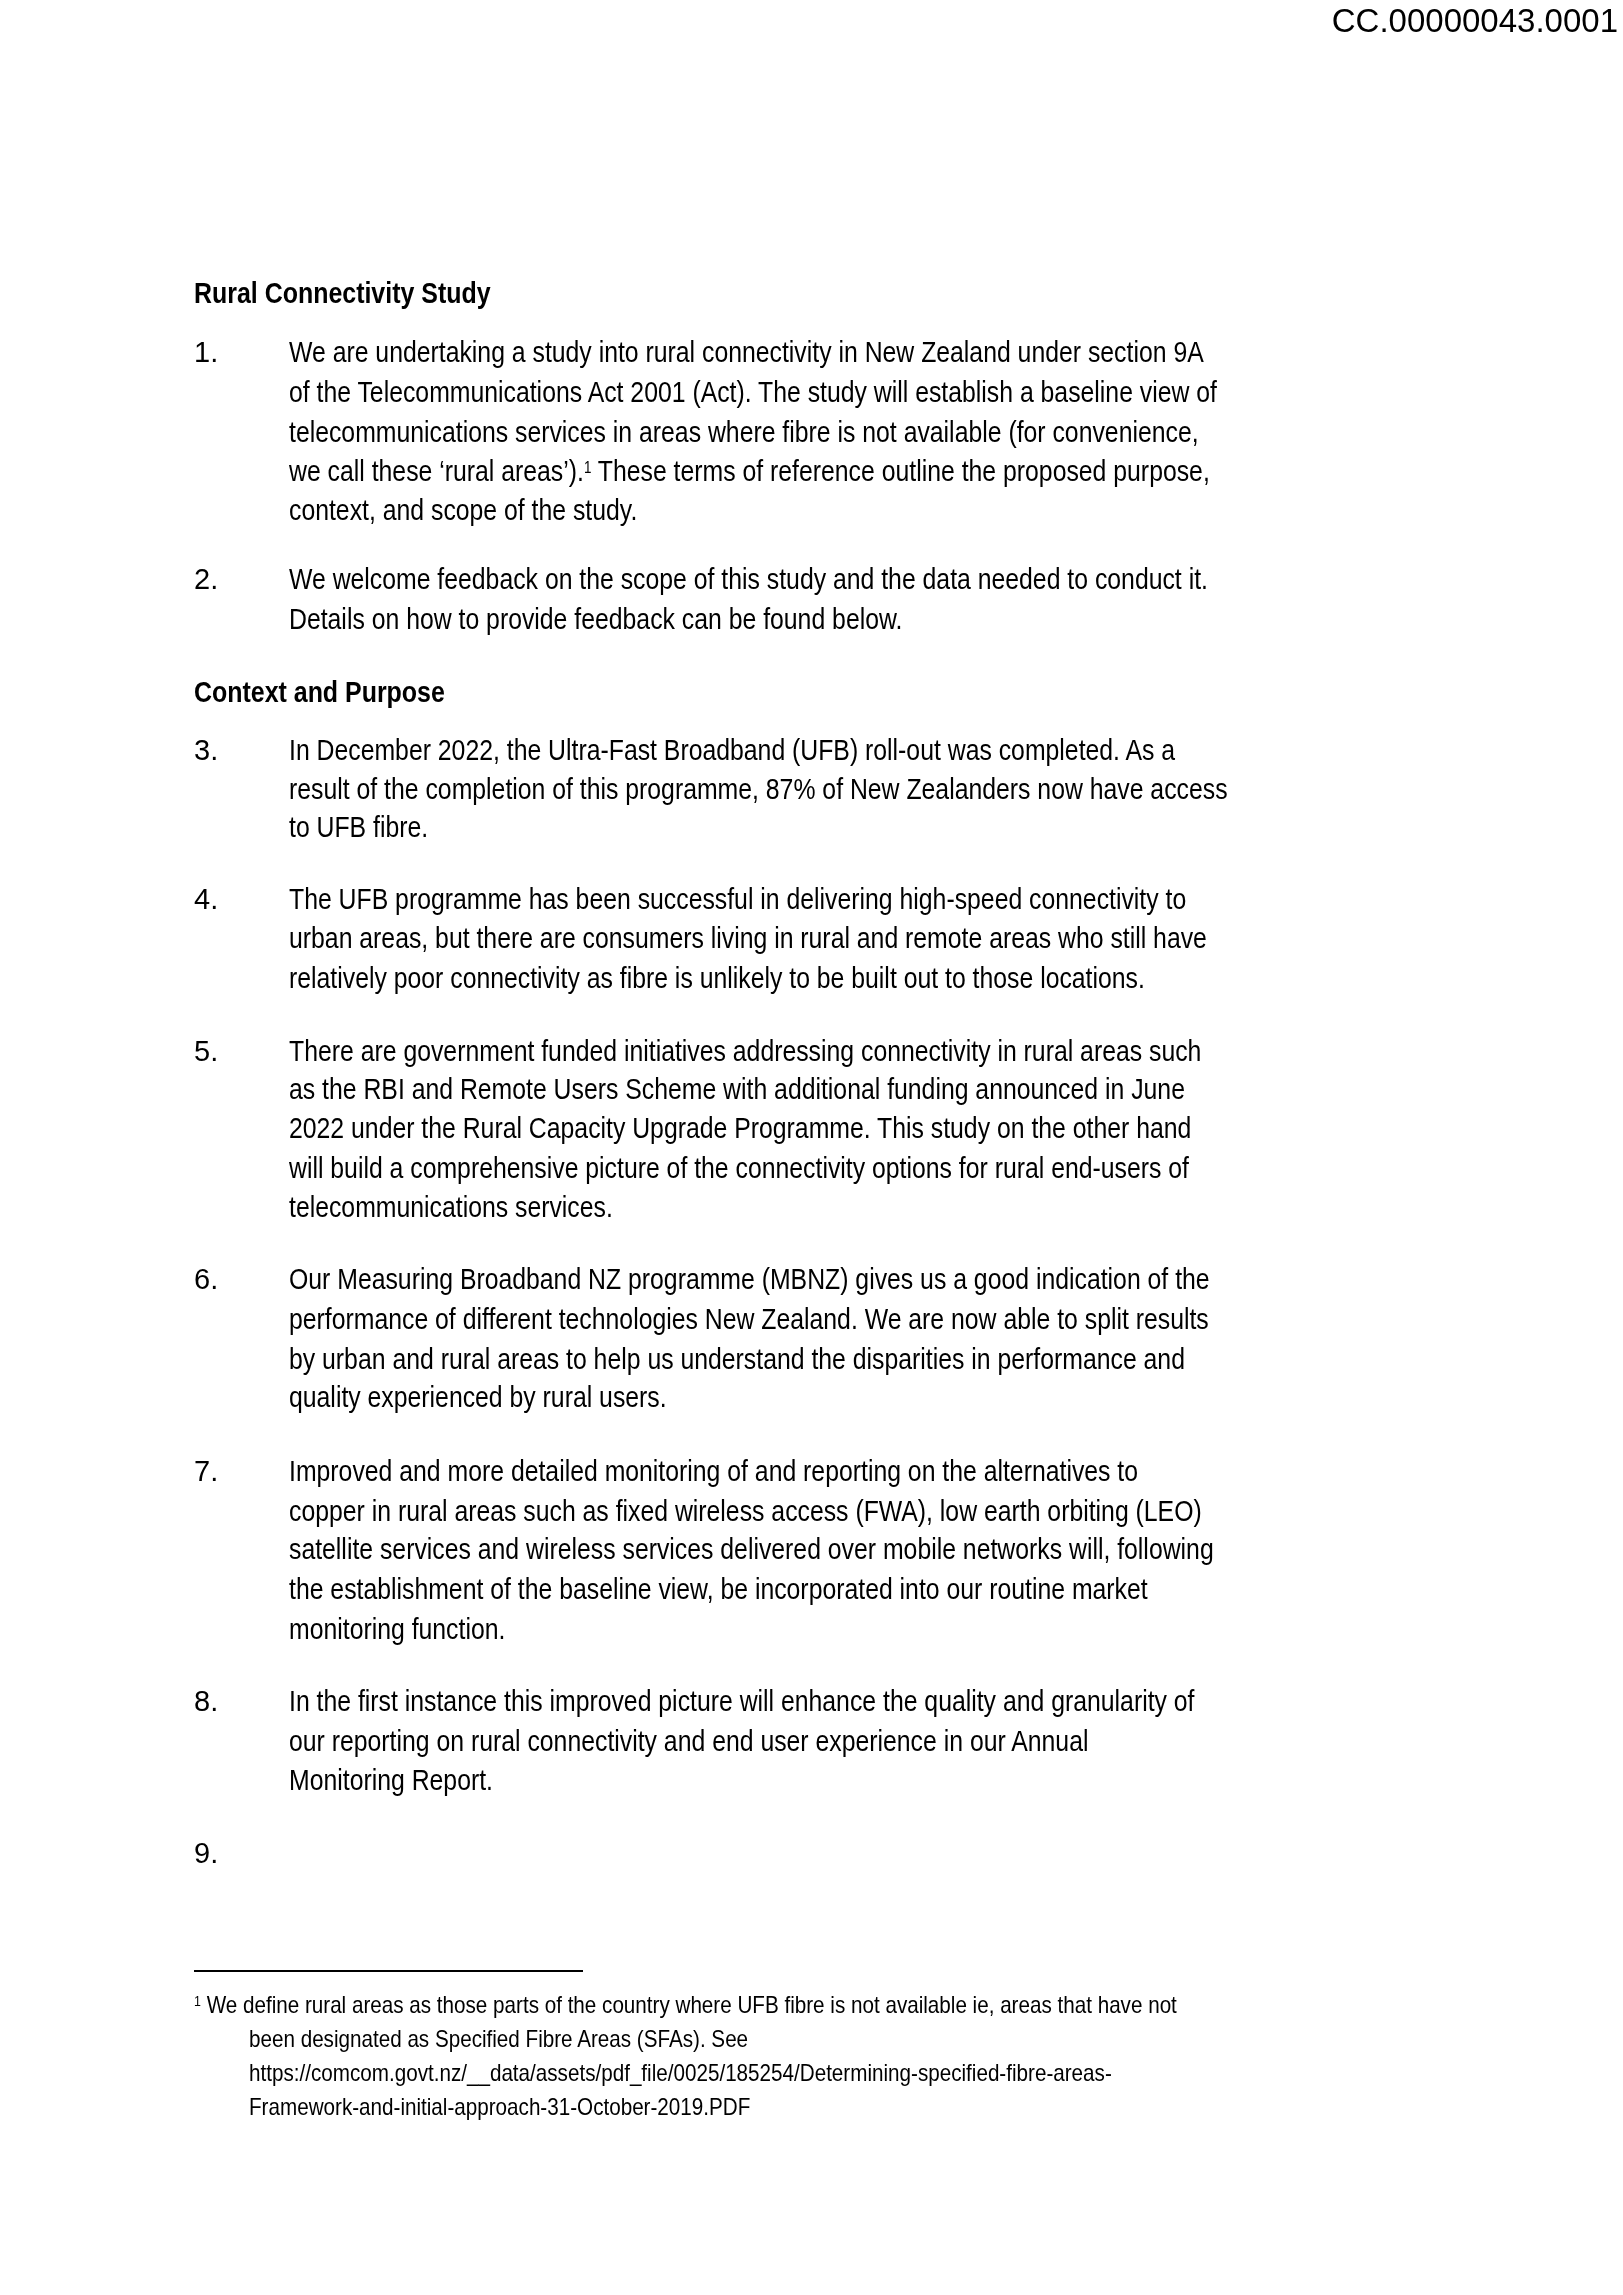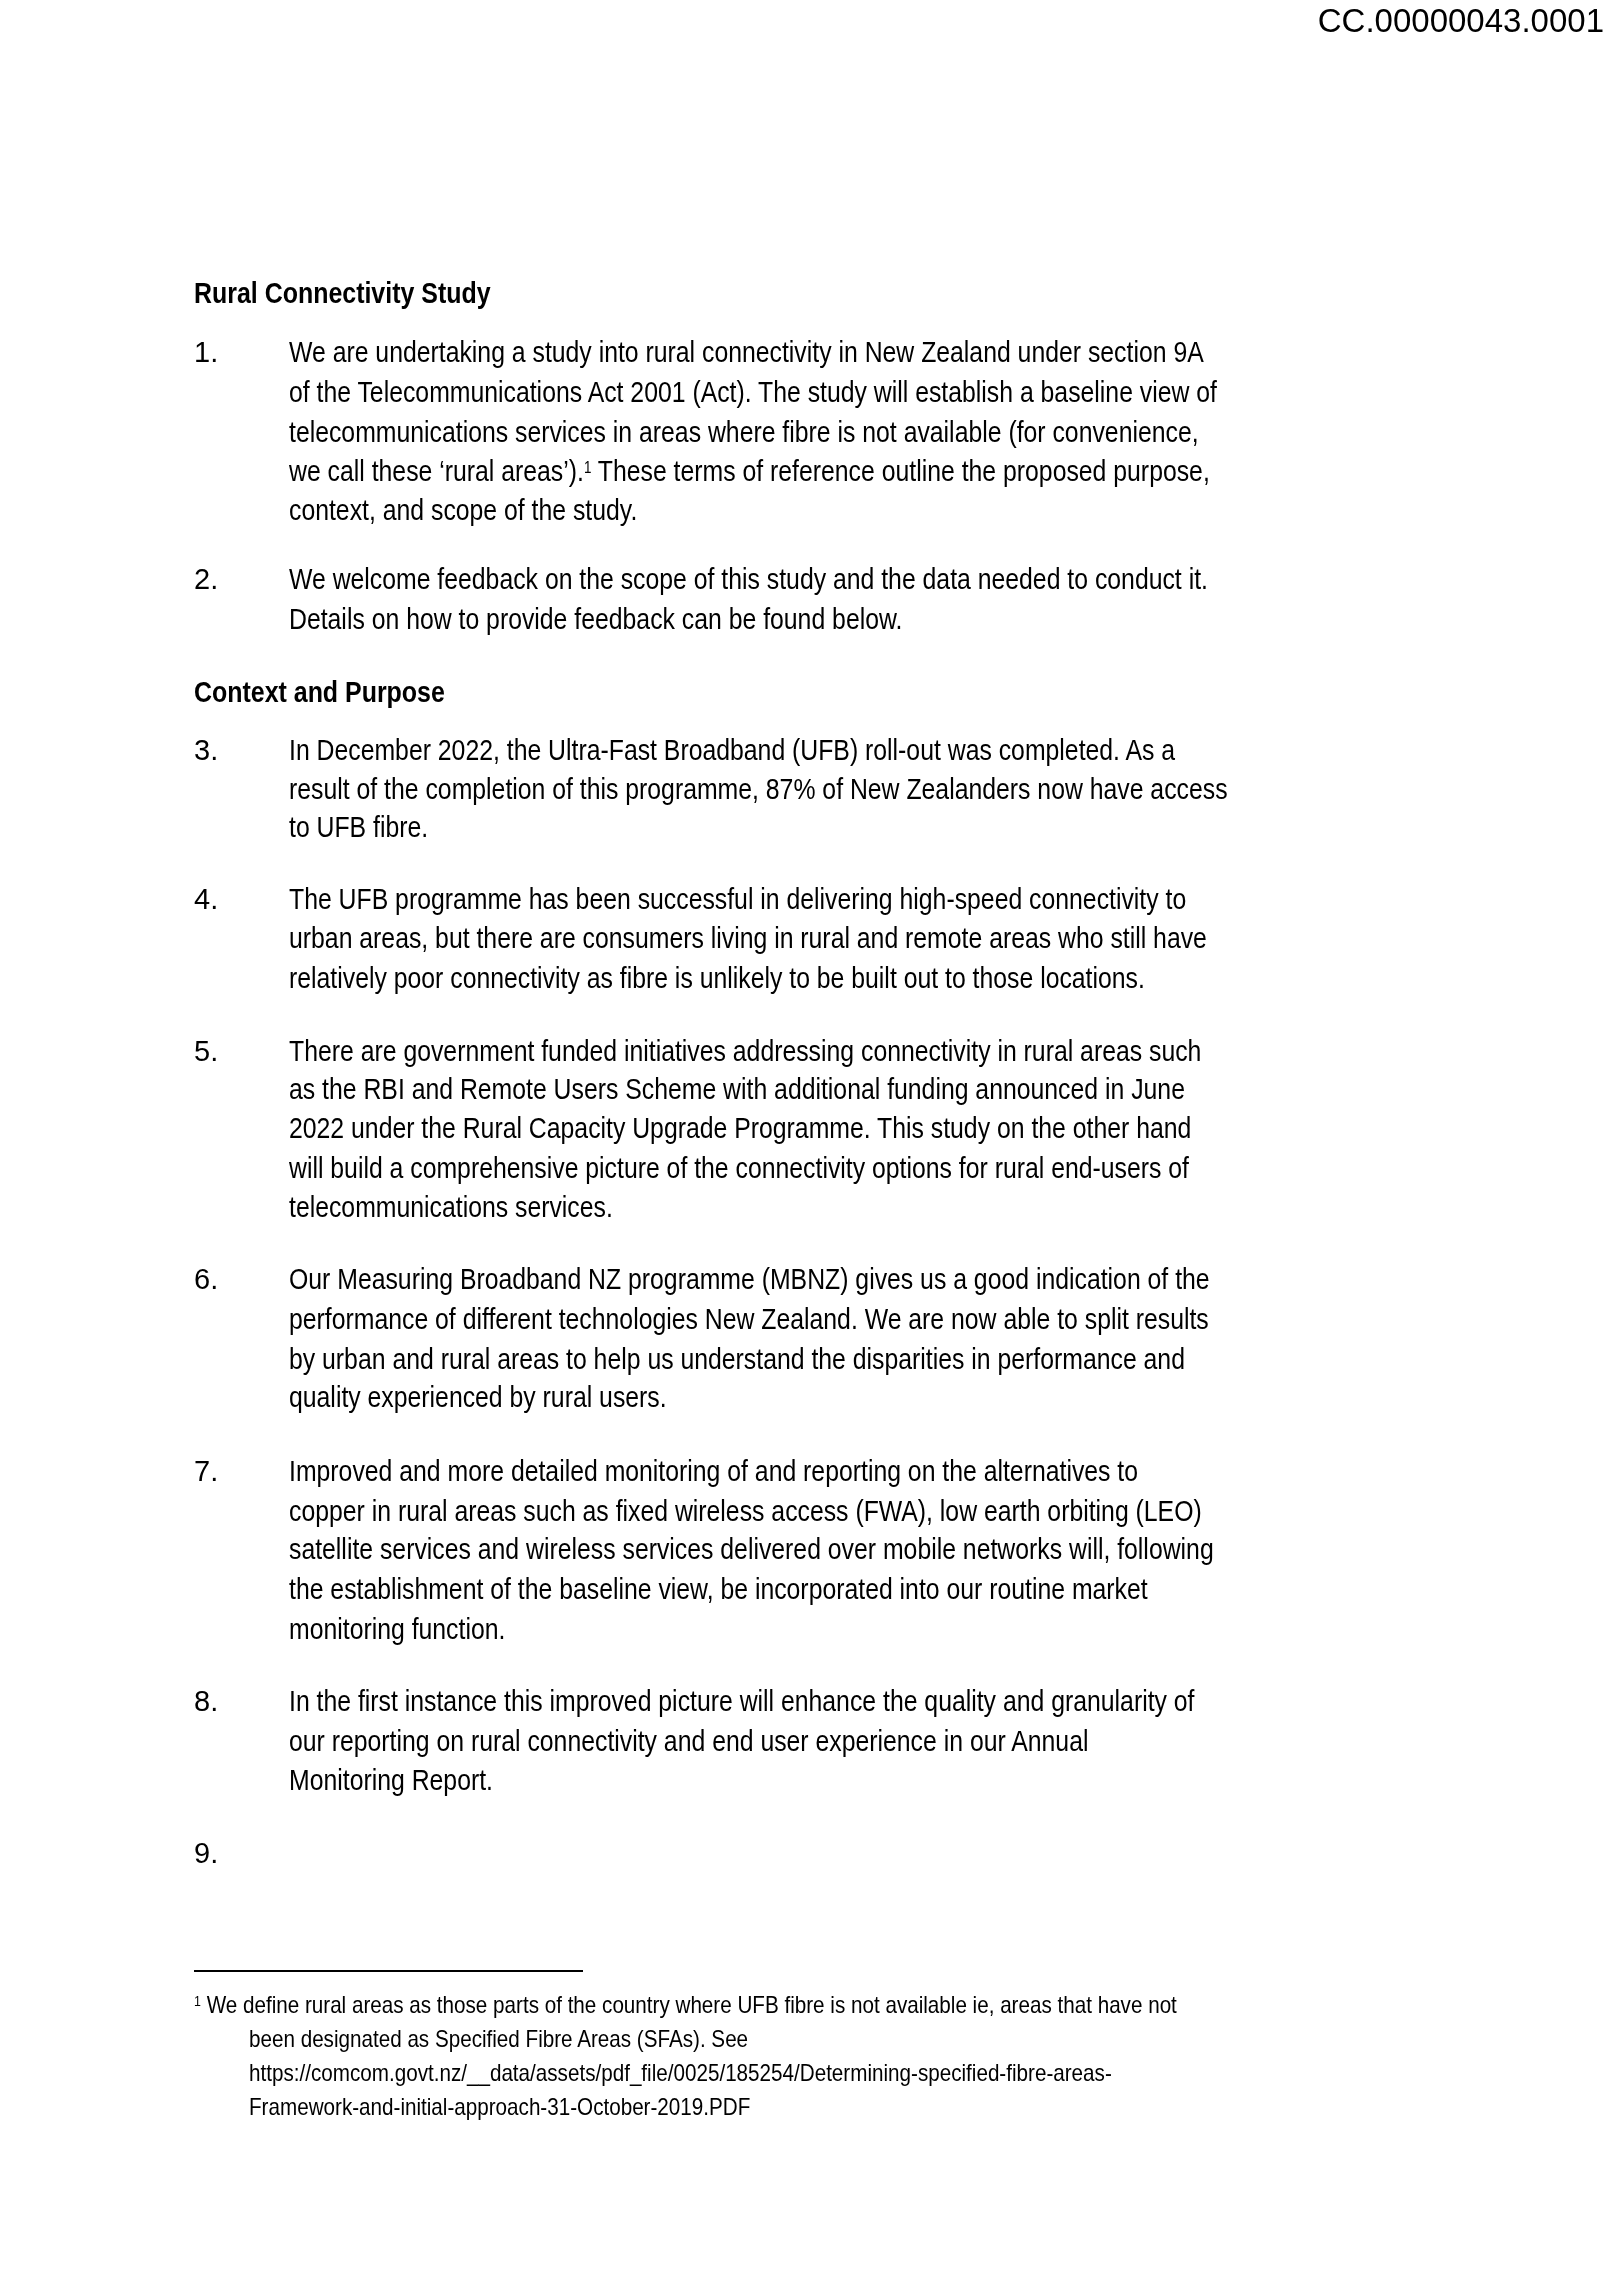--- a/index.html
+++ b/index.html
@@ -1,18 +1,18 @@
 <!DOCTYPE html>
 <html style="font-size:10.5px"><head>
 <meta charset="utf-8">
 <style>
   html, body { margin: 0; padding: 0; background: #ffffff; }
   body { width: 1623px; height: 2295px; position: relative; overflow: hidden; color: #000; }
   .doc-id {
-    position: absolute; right: 19px; top: 1.3px;
+    position: absolute; right: 5px; top: 1.3px;
     font-family: "Liberation Sans", sans-serif; font-size: 33px; line-height: 39px; color: #000;
   }
   .line {
     position: absolute; white-space: nowrap;
     font-family: "Liberation Sans", sans-serif; font-size: 29px; line-height: 37px;
     transform-origin: left center;
   }
   .heading { font-weight: bold; }
   .num { left: 194px; }
   .txt { left: 289px; }

